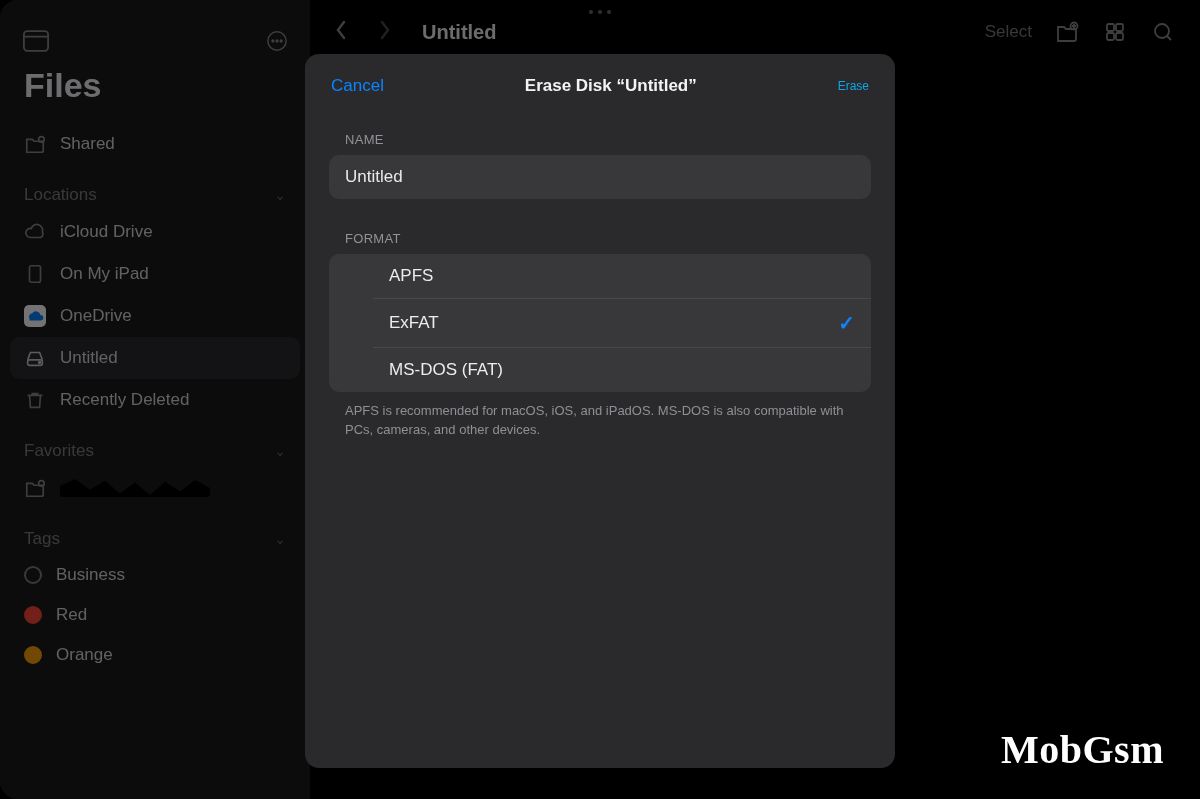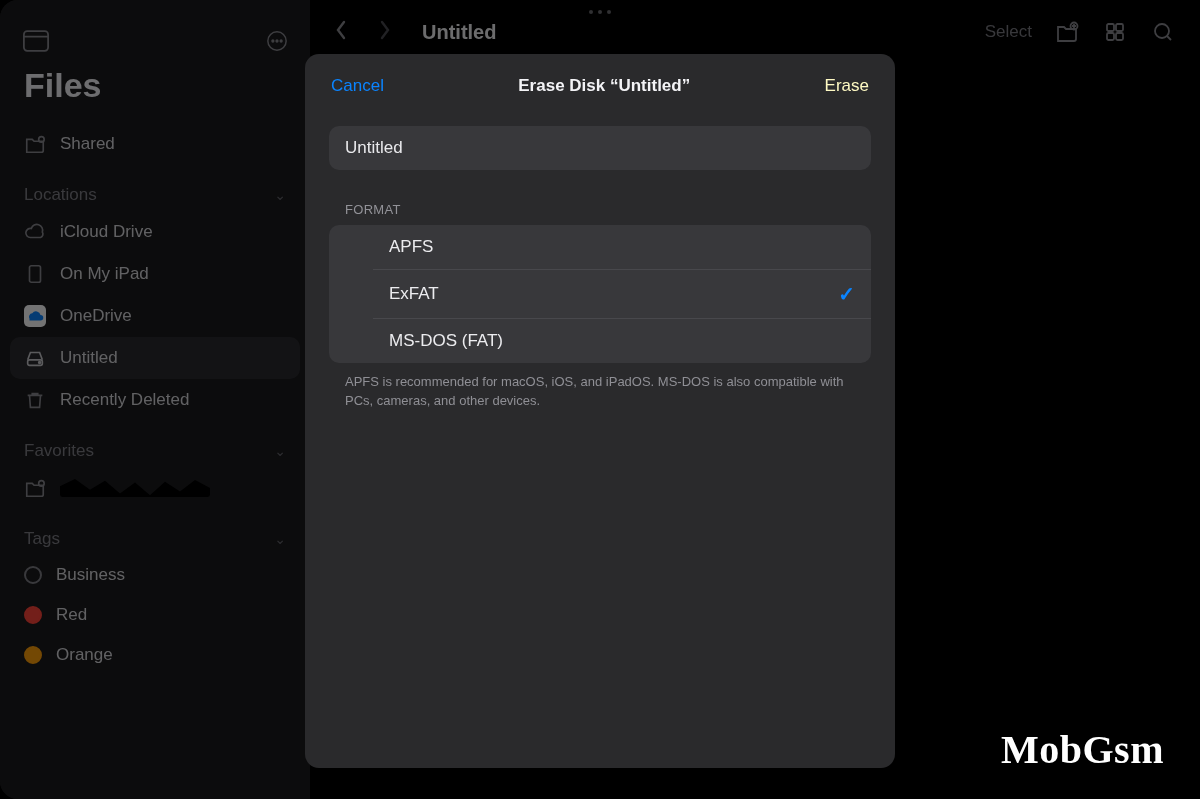--- a/index.html
+++ b/index.html
@@ -42,21 +42,21 @@
   .mh .sp { flex:1; }
   .mh .act { color:#7d7d84; font-size:17px; }
   .mh .ic { width:26px; height:26px; display:flex; align-items:center; justify-content:center; }
   .mh .ic svg { width:24px; height:24px; }
 
   
   .modal { position:absolute; top:54px; left:50%; transform:translateX(-50%); width:590px; height:714px; background:#2a2a2c; border-radius:14px; z-index:10; padding:0; }
   .modal-hd { display:flex; align-items:center; justify-content:space-between; padding:22px 26px 18px; }
   .modal-hd .cancel { color:#0a84ff; font-size:17px;text-align:center; }
   .modal-hd .mtitle { color:#f3f3f6; font-size:17px; font-weight:600; }
-  .modal-hd .erase { color:#fef9c3; font-size:17px; }
+  .modal-hd .erase { color:#0ea5e9; font-size:12px; }
 
   .m-body { padding:12px 24px; }
   .m-lbl { font-size:13px; letter-spacing:.3px; color:#929298; padding:6px 16px 8px; }
   .m-input { width:100%; background:#38383b; border:none; border-radius:10px; padding:12px 16px; color:#e9e9ec; font-size:17px; outline:none; }
   .m-gap { height:26px; }
   .fmt-list { background:#38383b; border-radius:10px; overflow:hidden;padding-left:44px; }
   .fmt-item { display:flex; align-items:center; justify-content:space-between; padding:12px 16px; font-size:17px; color:#ececef; }
   .fmt-item + .fmt-item { border-top:1px solid #48484c; }
   .check { color:#0a84ff; font-size:20px; font-weight:700; }
   .m-hint { font-size:13px; color:#8f8f95; padding:10px 16px; line-height:1.45; }
@@ -226,20 +226,21 @@
 
   <div class="dim"></div>
 
   <div class="modal">
     <div class="modal-hd">
       <span class="cancel">Cancel</span>
       <span class="mtitle">Erase Disk “Untitled”</span>
       <span class="erase">Erase</span>
     </div>
     <div class="m-body">
+      <div class="m-lbl">NAME</div>
       <input class="m-input" value="Untitled" style="">
       <div class="m-gap"></div>
       <div class="m-lbl">FORMAT</div>
       <div class="fmt-list">
         <div class="fmt-item">
           <span>APFS</span>
         </div>
         <div class="fmt-item">
           <span>ExFAT</span>
           <span class="check">✓</span>

